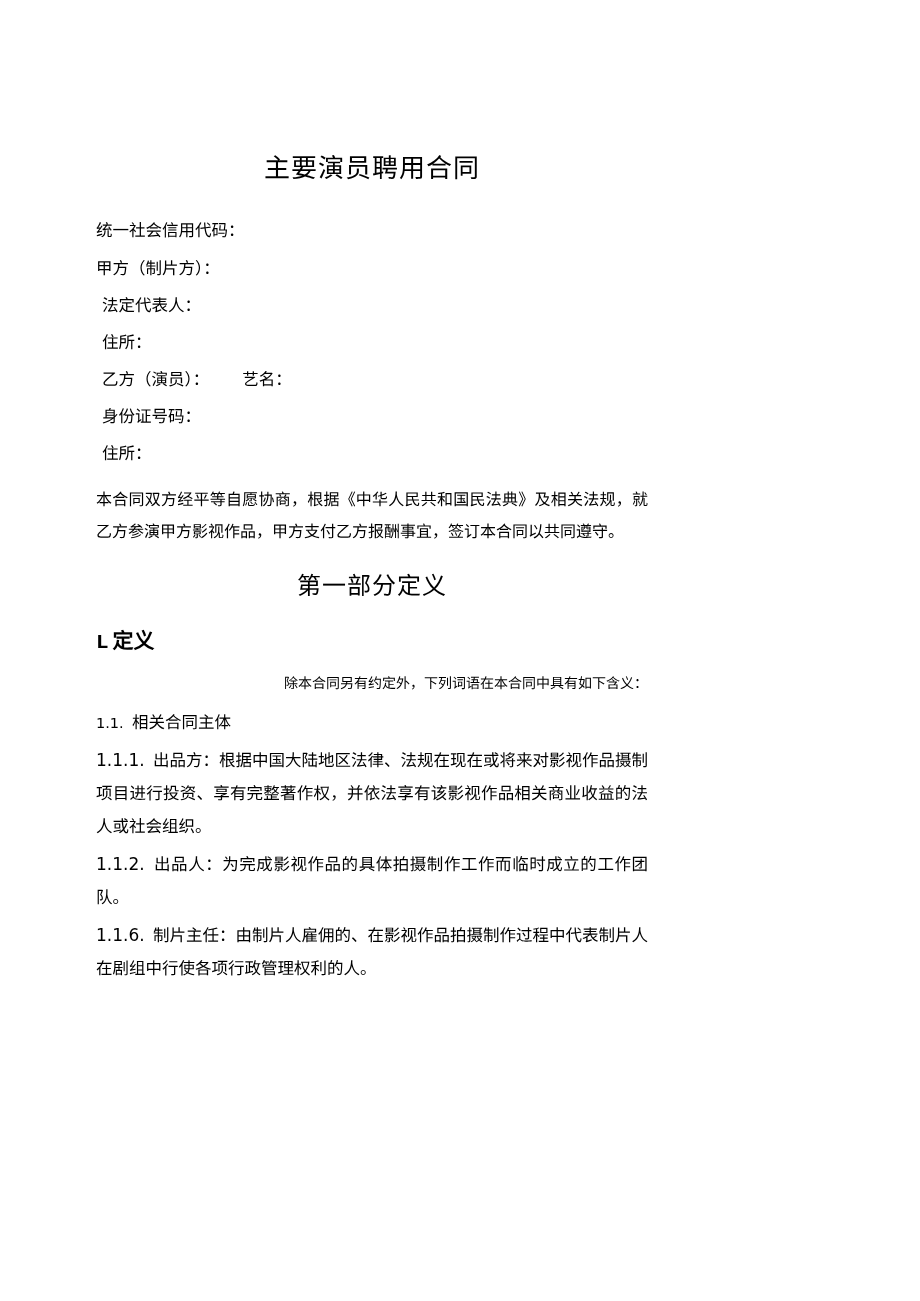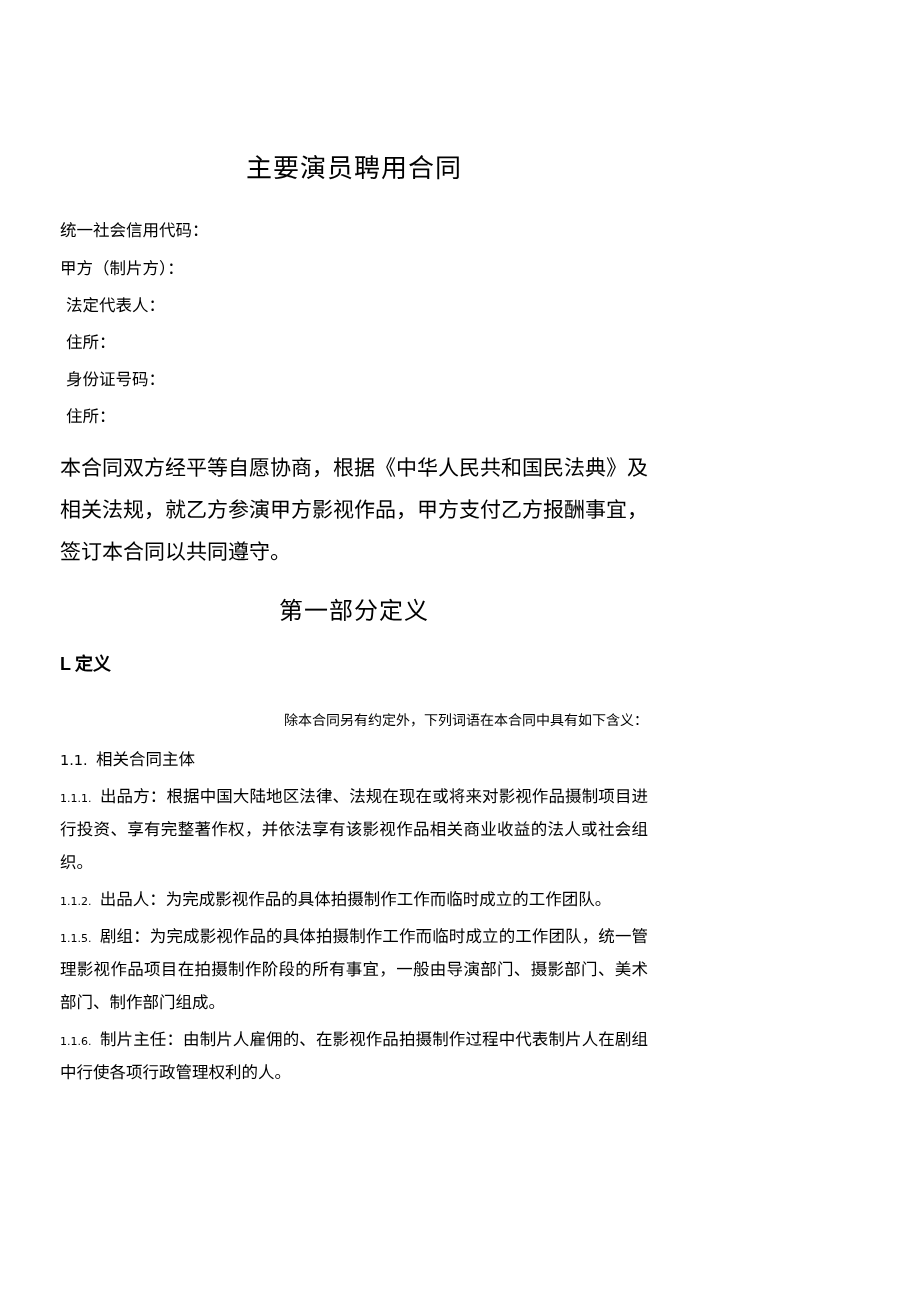--- a/index.html
+++ b/index.html
@@ -11,21 +11,21 @@
     width: 920px;
     min-height: 1301px;
     font-family: "Liberation Serif", "DejaVu Serif", serif;
     color: #000000;
   }
   .page {
     position: relative;
     width: 758px;
     min-height: 1301px;
     box-sizing: border-box;
-    padding: 150px 110px 60px 60px;
+    padding: 150px 110px 60px 96px;
   }
   .doc-title {
     font-family: "DejaVu Sans", "Liberation Sans", sans-serif;
     font-size: 26px;
     font-weight: normal;
     text-align: center;
     letter-spacing: 1px;
     margin: 0 0 26px 0;
     line-height: 1.4;
   }
@@ -41,54 +41,54 @@
   .field-line {
     font-size: 16.5px;
     line-height: 2.25;
     margin: 0;
     white-space: pre;
   }
   .field-line.indent {
     padding-left: 6px;
   }
   .para {
-    font-size: 21px;
+    font-size: 16px;
     line-height: 2.0;
     margin: 6px 0 0 0;
     text-align: justify;
     font-family: Liberation Serif, serif;
   }
   .para.first {
     margin-top: 12px;
   }
   .clause-head {
-    font-family: Liberation Sans, sans-serif;
-    font-size: 18px;
+    font-family: Liberation Mono, monospace;
+    font-size: 21px;
     font-weight: bold;
-    margin: 18px 0 32px 0;
+    margin: 18px 0 16px 0;
   }
   .clause-head .num {
     font-weight: bold;
     margin-right: 4px;
   }
   .lead {
     font-size: 14px;
     line-height: 2.0;
     margin: 16px 0 8px 0;
     text-align: right;
   }
   .item {
     font-size: 16.5px;
     line-height: 2.0;
     margin: 4px 0 0 0;
     text-align: justify;
   }
   .item .no {
     font-family: "DejaVu Sans", "Liberation Sans", sans-serif;
-    font-size: 11px;
+    font-size: 17px;
   }
   .sub-head {
     font-size: 16.5px;
     line-height: 2.0;
     margin: 6px 0 0 0;
   }
   .sub-head .no {
     font-family: "DejaVu Sans", "Liberation Sans", sans-serif;
     font-size: 14.5px;
   }
@@ -98,20 +98,21 @@
 
 <div class="page">
 
   <h1 class="doc-title">主要演员聘用合同</h1>
 
   <div>
     <p class="field-line">统一社会信用代码：</p>
     <p class="field-line">甲方（制片方）：</p>
     <p class="field-line indent">法定代表人：</p>
     <p class="field-line indent">住所：</p>
+    <p class="field-line indent">乙方（演员）：        艺名：</p>
     <p class="field-line indent">身份证号码：</p>
     <p class="field-line indent">住所：</p>
   </div>
 
   <p class="para first">本合同双方经平等自愿协商，根据《中华人民共和国民法典》及相关法规，就乙方参演甲方影视作品，甲方支付乙方报酬事宜，签订本合同以共同遵守。</p>
 
   <h2 class="section-title">第一部分定义</h2>
 
   <p class="clause-head">
     <span class="num">L</span><span>定义</span>
@@ -123,19 +124,16 @@
     <span class="no">1.1.</span>&nbsp;&nbsp;<span>相关合同主体</span>
   </p>
 
   <p class="item">
     <span class="no">1.1.1.</span>&nbsp;&nbsp;<span>出品方：根据中国大陆地区法律、法规在现在或将来对影视作品摄制项目进行投资、享有完整著作权，并依法享有该影视作品相关商业收益的法人或社会组织。</span>
   </p>
   <p class="item">
     <span class="no">1.1.2.</span>&nbsp;&nbsp;<span>出品人：为完成影视作品的具体拍摄制作工作而临时成立的工作团队。</span>
   </p>
   <p class="item">
-    <span class="no">1.1.5.</span>&nbsp;&nbsp;<span>剧组：为完成影视作品的具体拍摄制作工作而临时成立的工作团队，统一管理影视作品项目在拍摄制作阶段的所有事宜，一般由导演部门、摄影部门、美术部门、制作部门组成。</span>
-  </p>
-  <p class="item">
     <span class="no">1.1.6.</span>&nbsp;&nbsp;<span>制片主任：由制片人雇佣的、在影视作品拍摄制作过程中代表制片人在剧组中行使各项行政管理权利的人。</span>
   </p>
 
 </div>
 
 </body></html>

